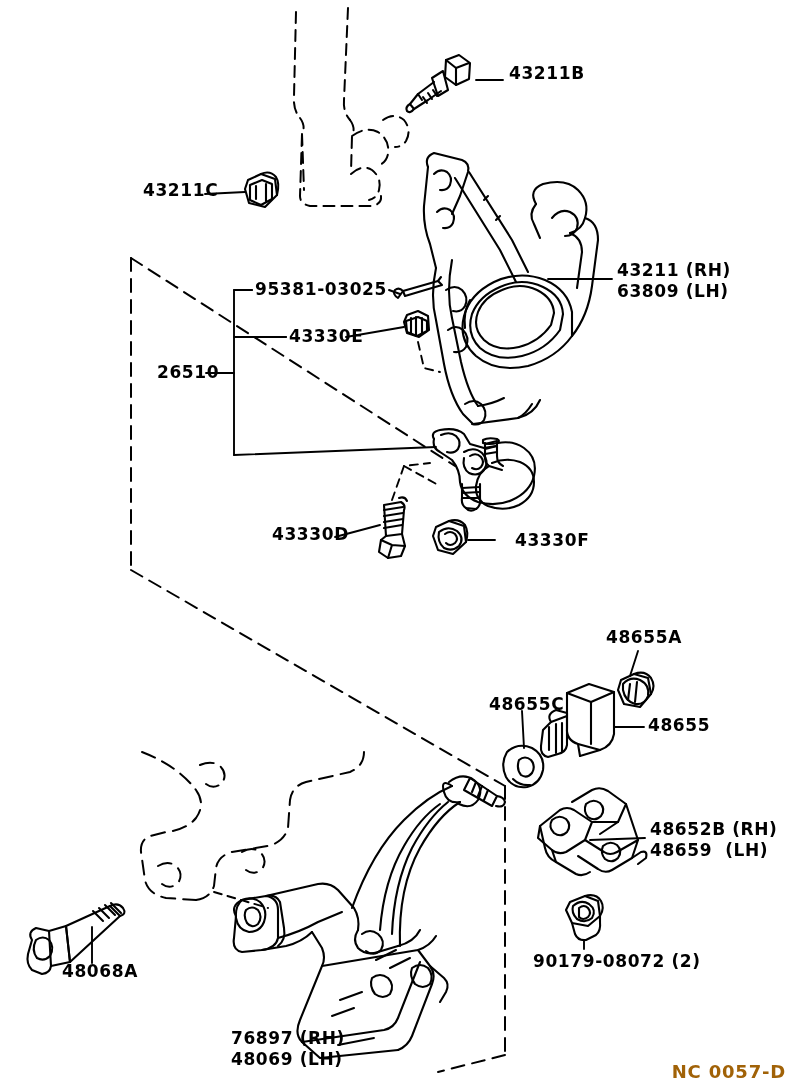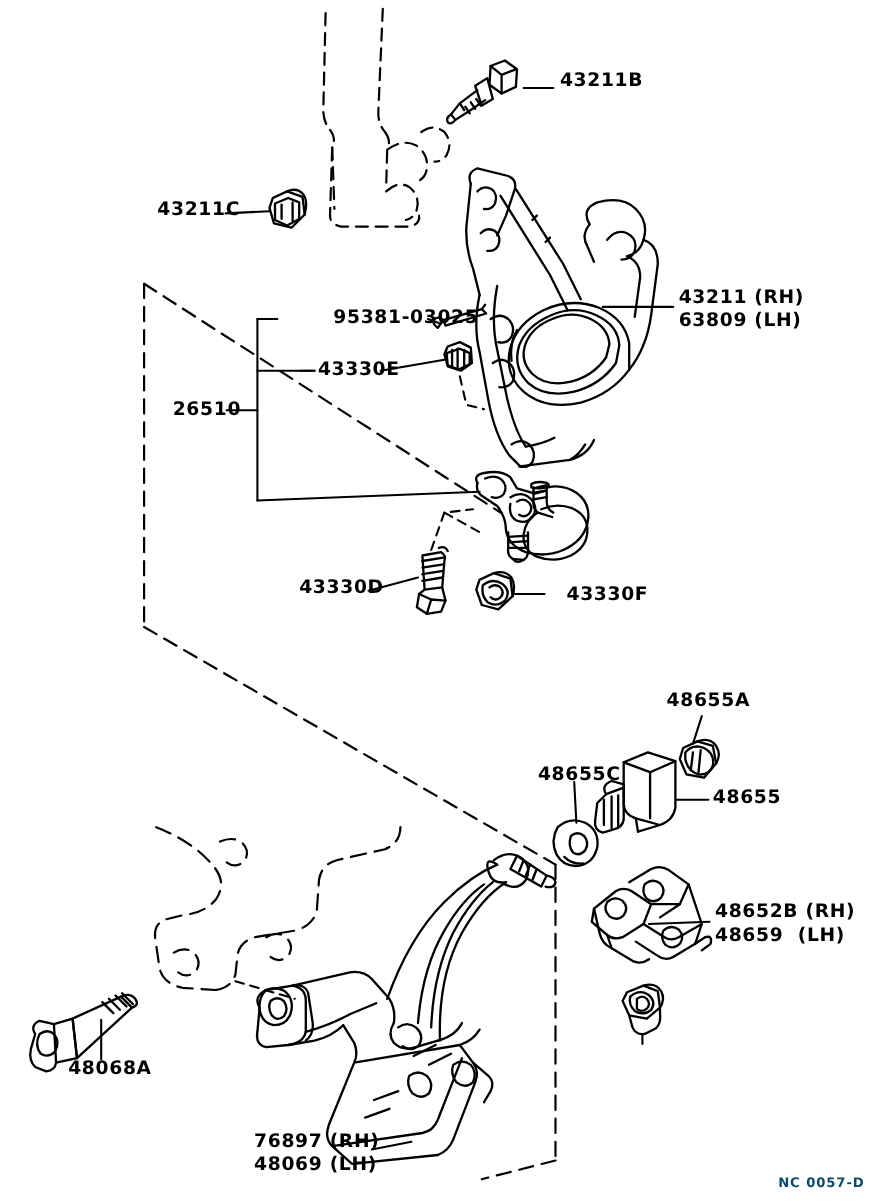--- a/index.html
+++ b/index.html
@@ -18,21 +18,21 @@
     font-weight:bold;
     letter-spacing:0.6px;
     color:#000;
     white-space:pre;
     line-height:21px;
   }
   .code{
     position:absolute;
     right:14px;bottom:10px;
     font-family:"DejaVu Sans",sans-serif;
-    font-size:12px;font-weight:bold;letter-spacing:0.8px;color:#0c4a6e;
+    font-size:18px;font-weight:bold;letter-spacing:0.8px;color:#a16207;
   }
 </style>
 </head>
 <body>
 
 <div id="stage">
 
   <svg class="layer" viewBox="0 0 800 1092">
     <g fill="none" stroke="#000" stroke-width="2.1" stroke-linecap="round" stroke-linejoin="round">
 
@@ -319,29 +319,30 @@
         <path d="M214 892 L268 908"></path>
       </g>
 
     </g>
   </svg>
 
   <div class="lbl" style="left:509px;top:63px;">43211B</div>
   <div class="lbl" style="left:143px;top:180px;">43211C</div>
   <div class="lbl" style="left:617px;top:260px;">43211 (RH)</div>
   <div class="lbl" style="left:617px;top:281px;">63809 (LH)</div>
-  <div class="lbl" style="left:255px;top:279px;margin-left:48px;">95381-03025</div>
+  <div class="lbl" style="left:255px;top:279px;">95381-03025</div>
   <div class="lbl" style="left:289px;top:326px;">43330E</div>
   <div class="lbl" style="left:157px;top:362px;">26510</div>
   <div class="lbl" style="left:272px;top:524px;">43330D</div>
   <div class="lbl" style="left:499px;top:530px;margin-left:16px;">43330F</div>
   <div class="lbl" style="left:606px;top:627px;">48655A</div>
   <div class="lbl" style="left:489px;top:694px;">48655C</div>
   <div class="lbl" style="left:648px;top:715px;">48655</div>
   <div class="lbl" style="left:650px;top:819px;">48652B (RH)</div>
   <div class="lbl" style="left:650px;top:840px;">48659  (LH)</div>
+  <div class="lbl" style="left:533px;top:951px;">90179-08072 (2)</div>
   <div class="lbl" style="left:62px;top:961px;">48068A</div>
   <div class="lbl" style="left:231px;top:1028px;">76897 (RH)</div>
   <div class="lbl" style="left:231px;top:1049px;">48069 (LH)</div>
 
   <div class="code">NC 0057-D</div>
 
 </div>
 
 </body></html>

